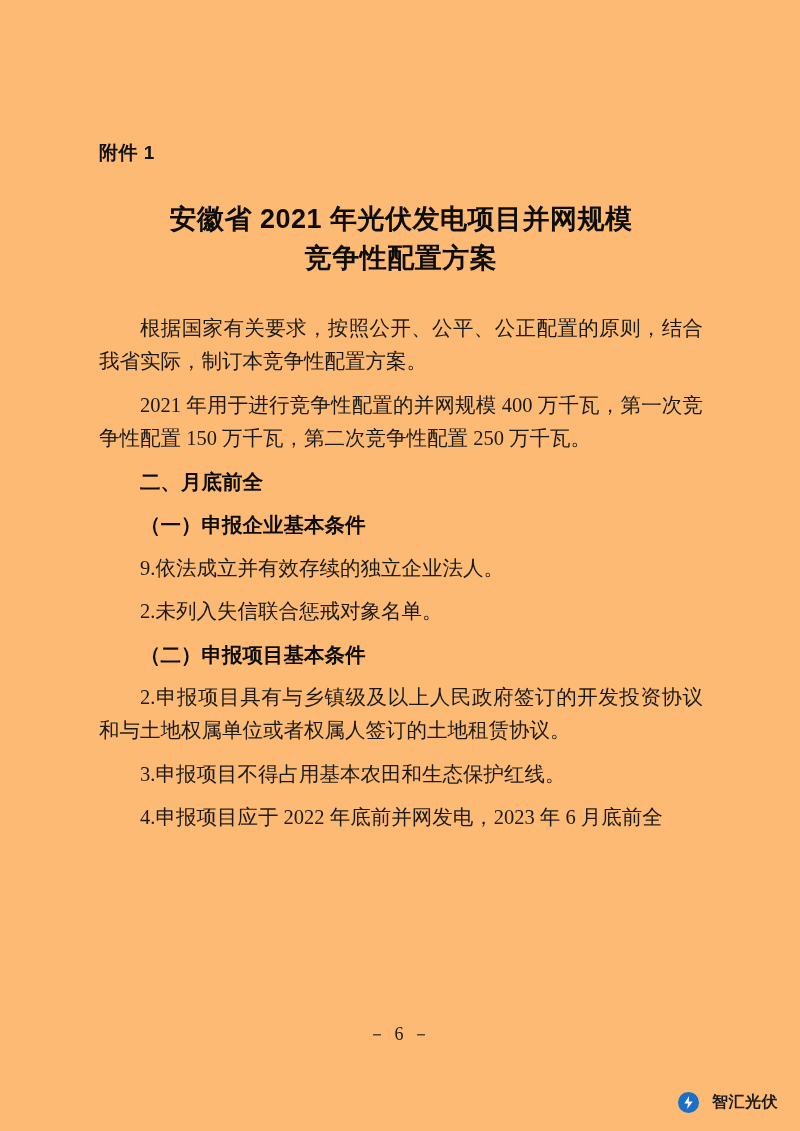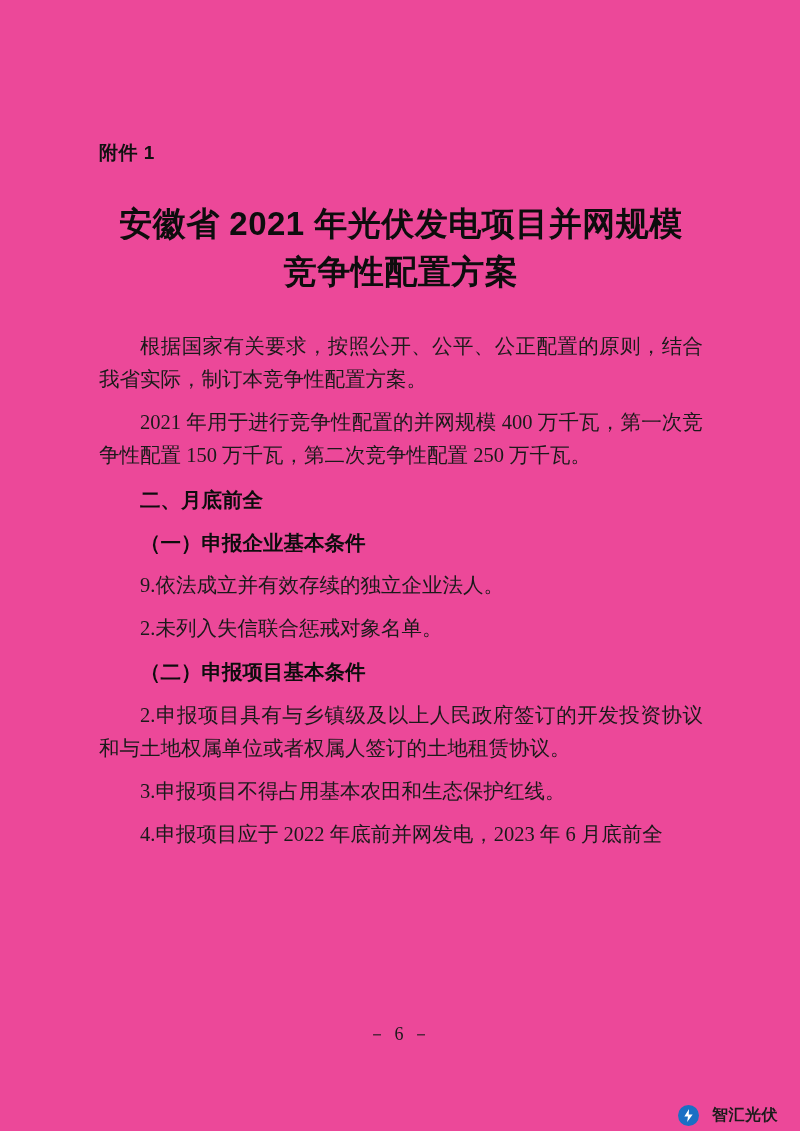--- a/index.html
+++ b/index.html
@@ -15,21 +15,21 @@
     color: #1a1a1a;
     overflow: hidden;
   }
 
   .page {
     position: absolute;
     left: 0;
     top: 0;
     width: 800px;
     height: 1131px;
-    background: #ec4899;
+    background: #fdba74;
   }
 
   .doc-body {
     position: absolute;
     left: 99px;
     top: 140px;
     width: 604px;
   }
 
   .attachment-label {
@@ -38,21 +38,21 @@
     font-size: 19px;
     letter-spacing: 0.5px;
     color: #111;
     margin: 0 0 34px 0;
   }
 
   .doc-title {
     text-align: center;
     font-family: "Liberation Sans", sans-serif;
     font-weight: bold;
-    font-size: 33px;
+    font-size: 27px;
     line-height: 1.45;
     color: #0d0d0d;
     margin: 0 0 34px 0;
     letter-spacing: 0.5px;
   }
   .doc-title .line {
     display: block;
   }
 
   p.para {
@@ -82,21 +82,21 @@
     top: 1022px;
     text-align: center;
     font-size: 18px;
     letter-spacing: 2px;
     color: #1a1a1a;
   }
 
   .watermark {
     position: absolute;
     right: 22px;
-    bottom: 5px;
+    bottom: 18px;
     display: flex;
     align-items: center;
     gap: 13px;
   }
   .watermark-logo {
     width: 21px;
     height: 21px;
     border-radius: 50%;
     background: #1b6fc4;
     position: relative;

